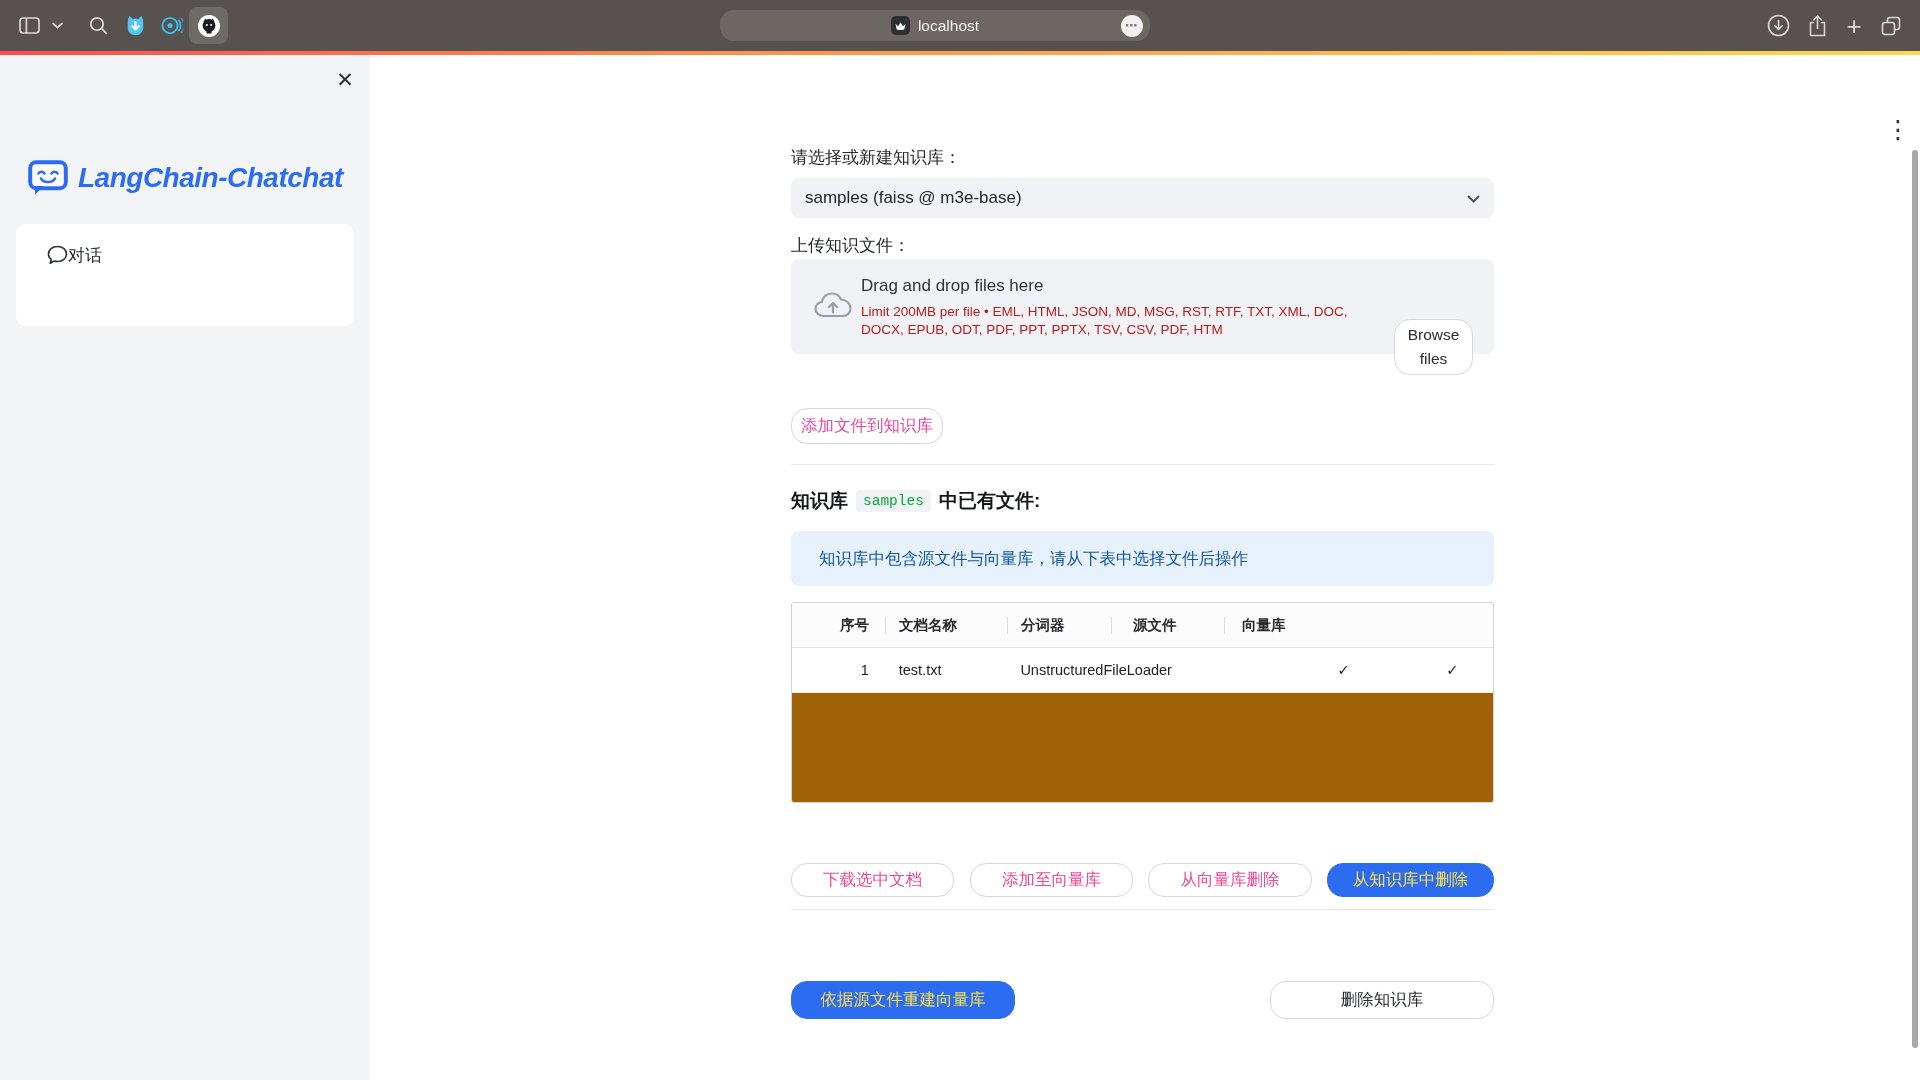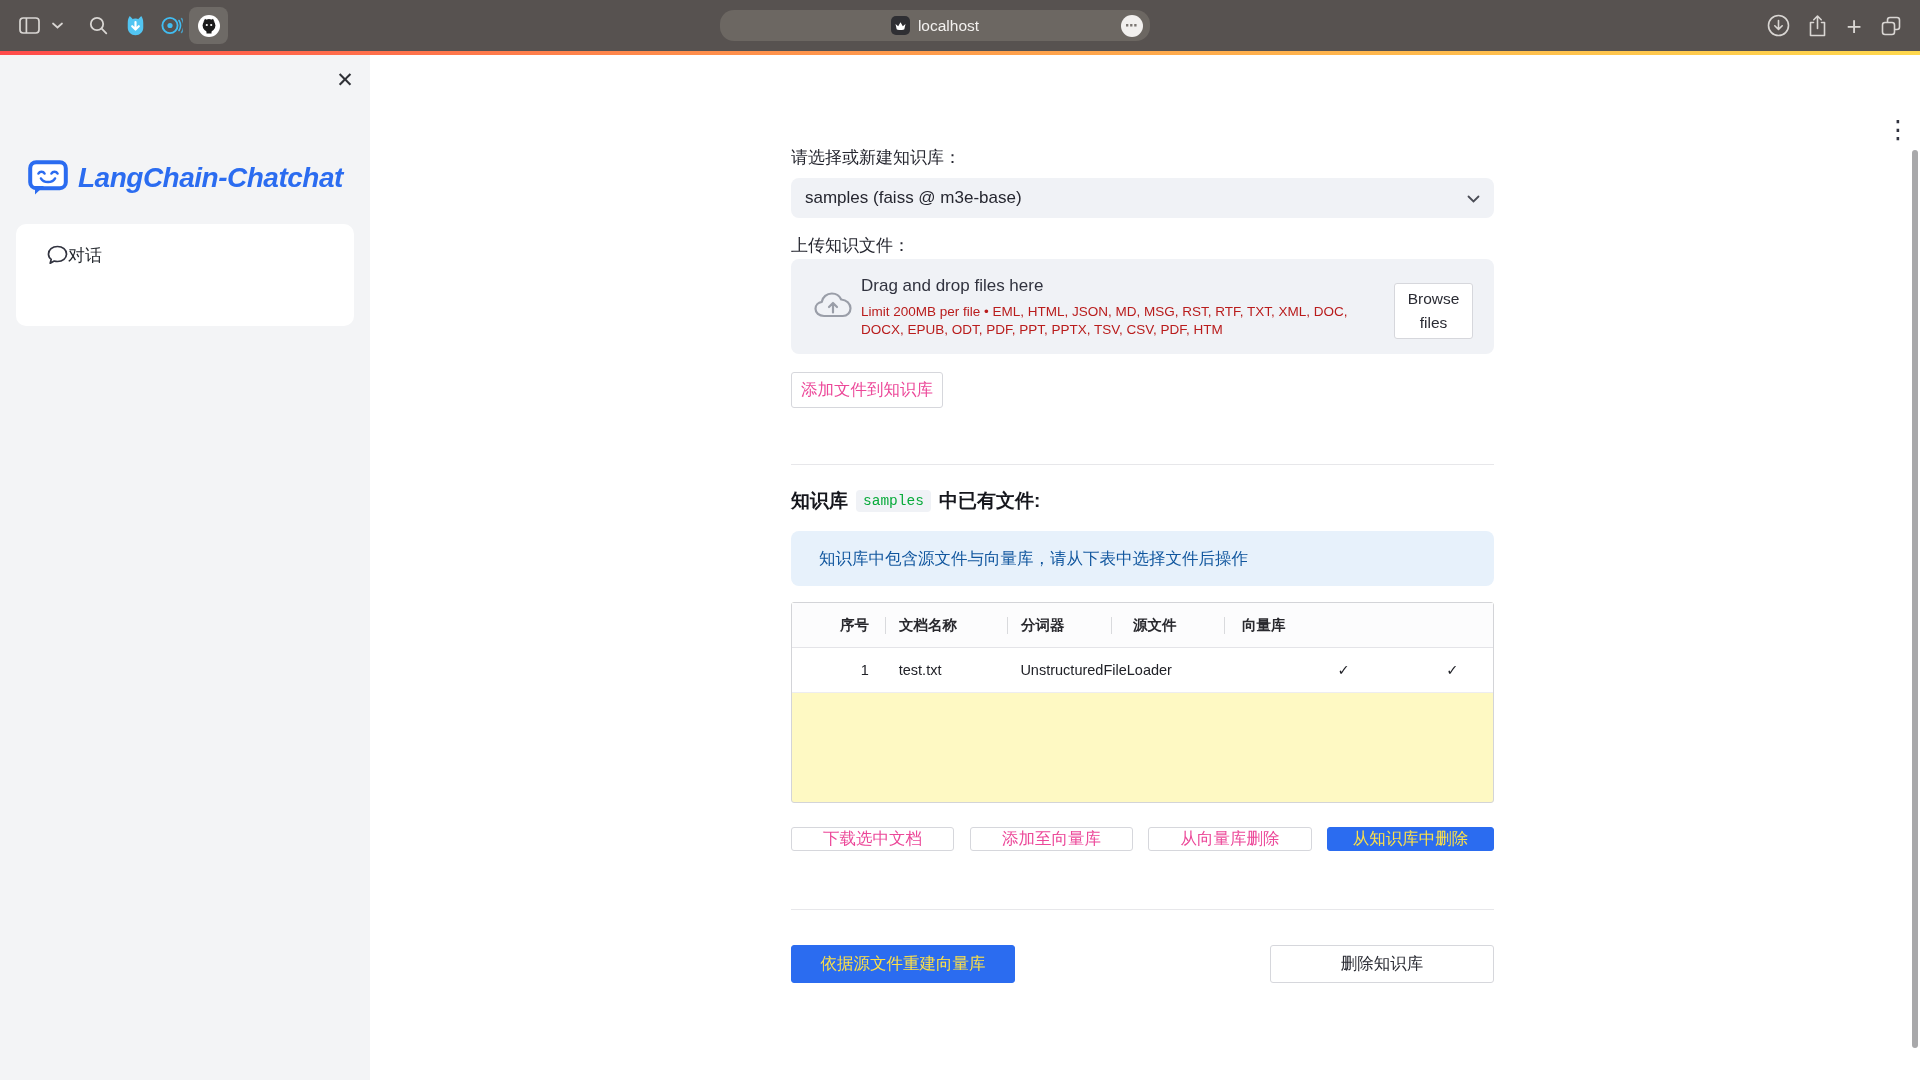--- a/index.html
+++ b/index.html
@@ -89,23 +89,23 @@
     position:absolute; left:0; top:204px; width:703px; height:95px;
     background:#f0f2f6; border-radius:8px;
   }
   .dz-cloud { position:absolute; left:22px; top:30px; }
   .dz-title { position:absolute; left:70px; top:17px; font-size:17px; color:#31333f; }
   .dz-limit {
     position:absolute; left:70px; top:44px; width:520px;
     font-size:13.5px; line-height:18px; color:#b91c1c;
   }
   .btn {
-    border-radius:3px; background:#ffffff; border:1px solid #d6d7dc;
+    border-radius:16px; background:#ffffff; border:1px solid #d6d7dc;
     font-size:16.5px; color:#2a2b33; display:flex; align-items:center; justify-content:center;
-    cursor:pointer; font-family:inherit; text-align:center;
+    cursor:pointer; font-family:inherit; text-align:center;margin-top:36px;
   }
   .btn.disabled { color:#ec4899; cursor:default; }
   .btn.primary { background:#2b6cf0; border-color:#2b6cf0; color:#fde047; }
   .dz-browse {
     position:absolute; left:603px; top:24px; width:79px; height:56px;
     font-size:15.5px; line-height:24px;
   }
   .add-btn { position:absolute; left:0; top:317px; width:152px; height:36px; }
   .hr { position:absolute; left:0; width:703px; height:1px; background:#e7e7ea; }
   .hr1 { top:409px; } .hr2 { top:854px; }
@@ -120,37 +120,37 @@
   }
   .infobox {
     position:absolute; left:0; top:476px; width:703px; height:55px;
     background:#e7f1fb; border-radius:8px;
     display:flex; align-items:center; padding:0 28px;
     font-size:16.5px; color:#10569e;
   }
   
   .grid {
     position:absolute; left:0; top:547px; width:703px; height:201px;
-    border:1px solid #d3d4d8; border-radius:3px; background:#fef9c3;
+    border:1px solid #d3d4d8; border-radius:3px; background:#a16207;
   }
   .g-head {
     display:flex; height:45px; background:#fcfcfd; border-bottom:1px solid #e4e4e8;
     align-items:center;
   }
   .g-row { display:flex; height:45px; border-bottom:1px solid #ededf0; align-items:center; background:#ffffff; }
   .g-cell { height:100%; display:flex; align-items:center; padding-left:14px; font-size:14.5px; color:#212228; position:relative; }
   .g-head .g-cell { font-weight:600; color:#29292e; }
   .g-head .g-cell + .g-cell::before {
     content:""; position:absolute; left:0; top:14px; width:1px; height:17px; background:#d9dadd;
   }
   .c0 { width:93px; justify-content:flex-end; padding-left:0; padding-right:16px; }
   .c1 { width:122px; } .c2 { width:206px; } .c3 { width:104px; }
   .c4 { width:113px; padding-left:22px; } .c5 { width:65px; padding-left:18px; }
   
-  .rowbtn { top:772px; height:24px; position:absolute; }
+  .rowbtn { top:772px; height:34px; position:absolute; }
   .rb0 { left:0;    width:163px; }
   .rb1 { left:179px; width:163px; }
   .rb2 { left:357px; width:164px; }
   .rb3 { left:536px; width:167px; }
   .botbtn { top:890px; height:38px; position:absolute; }
   .bb0 { left:0; width:224px; }
   .bb1 { left:479px; width:224px; }
 </style>
 </head>
 <body>

